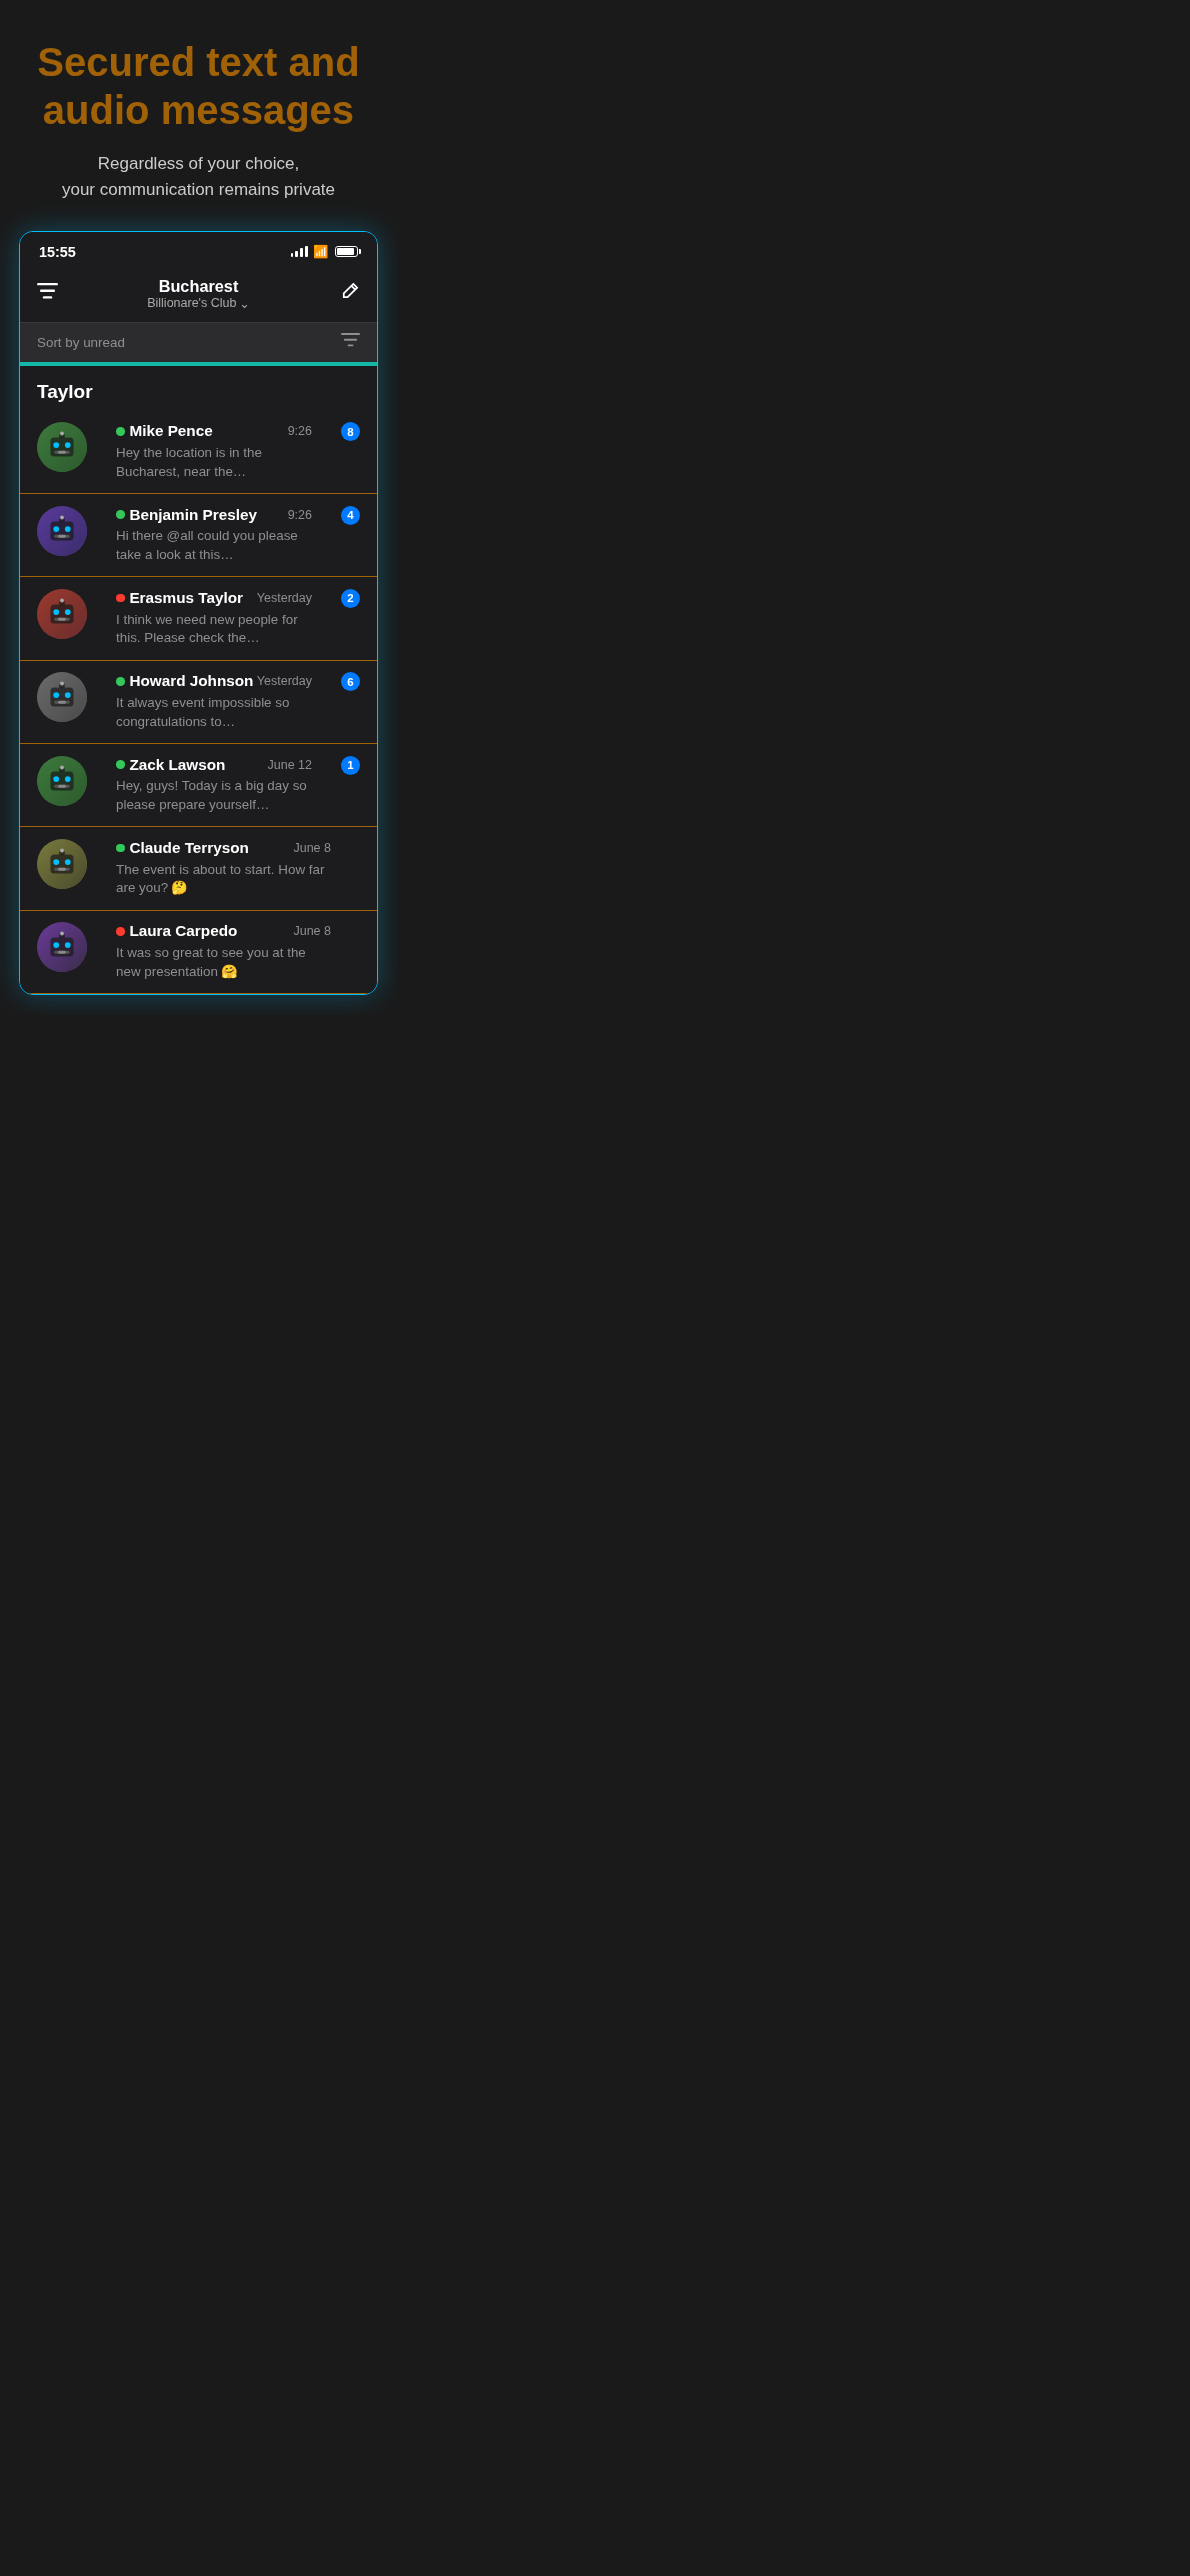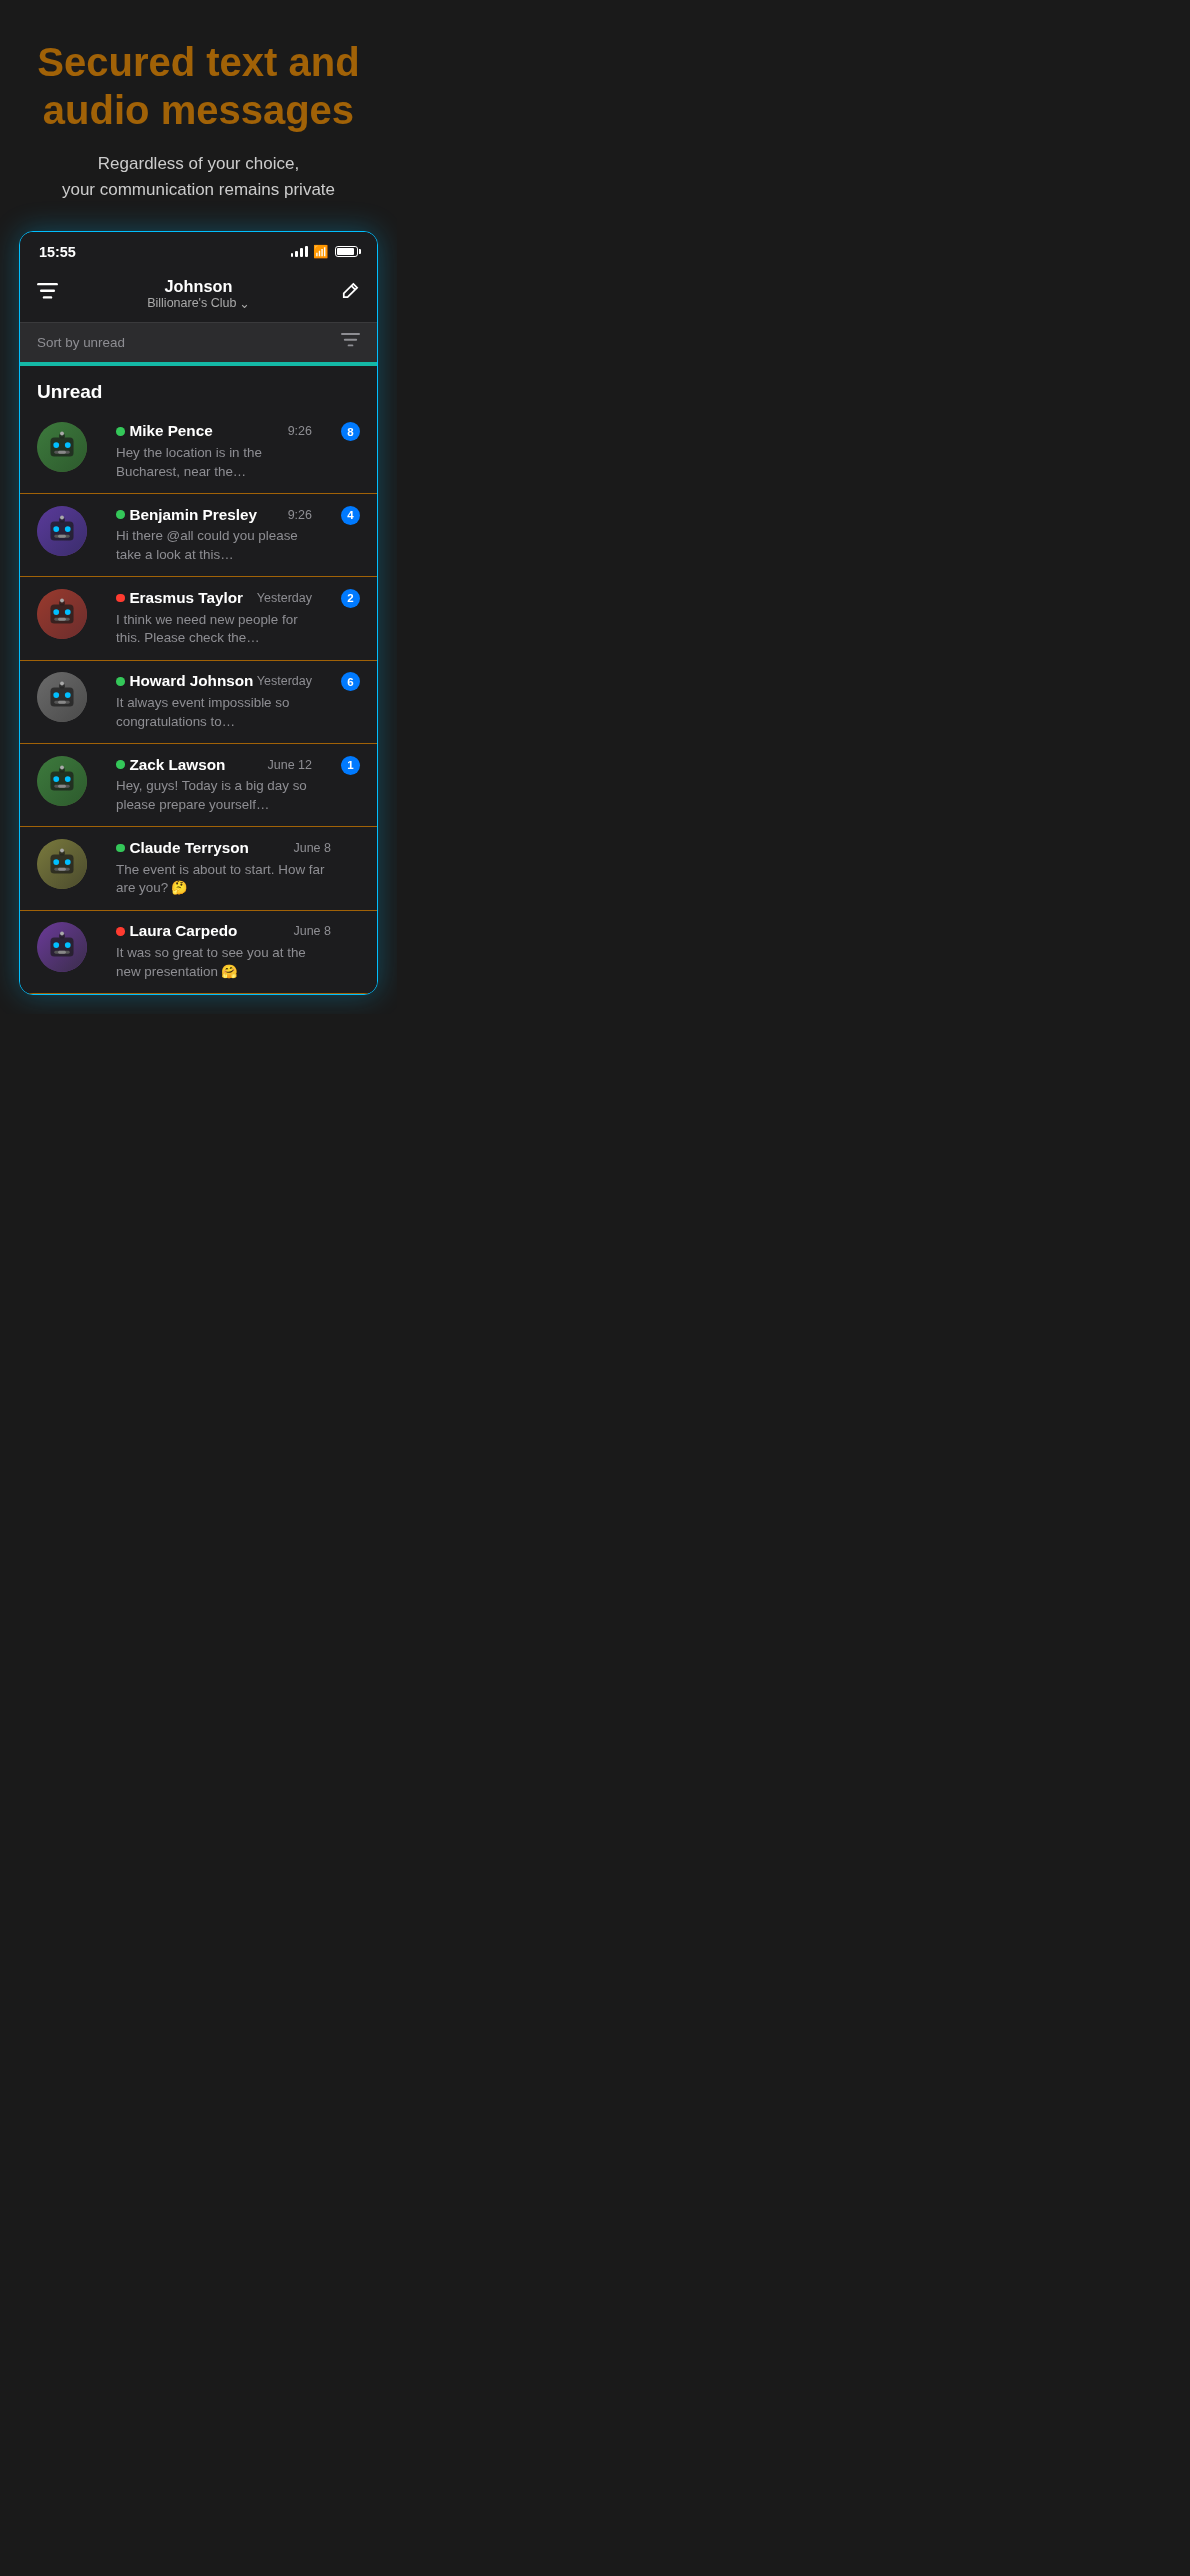--- a/index.html
+++ b/index.html
@@ -317,21 +317,21 @@
 
   <div class="nav-bar">
     <span class="nav-filter-icon">
       <svg width="21" height="17" viewBox="0 0 22 18" fill="white">
         <rect x="0" y="0" width="22" height="2.5" rx="1.25"></rect>
         <rect x="3" y="7" width="16" height="2.5" rx="1.25"></rect>
         <rect x="6" y="14" width="10" height="2.5" rx="1.25"></rect>
       </svg>
     </span>
     <div class="nav-center">
-      <div class="nav-title">Johnson</div>
+      <div class="nav-title">Bucharest</div>
       <div class="nav-subtitle">
         <span>Billionare's Club</span>
         <span>⌄</span>
       </div>
     </div>
     <span class="nav-edit-icon">
       <svg width="21" height="21" viewBox="0 0 22 22" fill="none" stroke="white" stroke-width="1.8">
         <path d="M15 3l4 4-10 10H5v-4L15 3z"></path>
         <path d="M13 5l4 4"></path>
       </svg>
@@ -343,21 +343,21 @@
     <span class="sort-icon">
       <svg width="19" height="15.3" viewBox="0 0 20 16" fill="#8e8e93">
         <rect x="0" y="0" width="20" height="2" rx="1"></rect>
         <rect x="3" y="6" width="14" height="2" rx="1"></rect>
         <rect x="7" y="12" width="6" height="2" rx="1"></rect>
       </svg>
     </span>
   </div>
 
   <div class="messages-list">
-    <div class="section-header">Unread</div>
+    <div class="section-header">Taylor</div>
 
     <div id="message-items-container">
         <div class="message-item">
       <div class="avatar av-1">
         <svg viewBox="0 0 52 52" xmlns="http://www.w3.org/2000/svg">
       <defs>
         <linearGradient id="bg0" x1="0%" y1="0%" x2="100%" y2="100%">
           <stop offset="0%" style="stop-color:#3d7a3d"></stop>
           <stop offset="100%" style="stop-color:#2d5a2d"></stop>
         </linearGradient>

